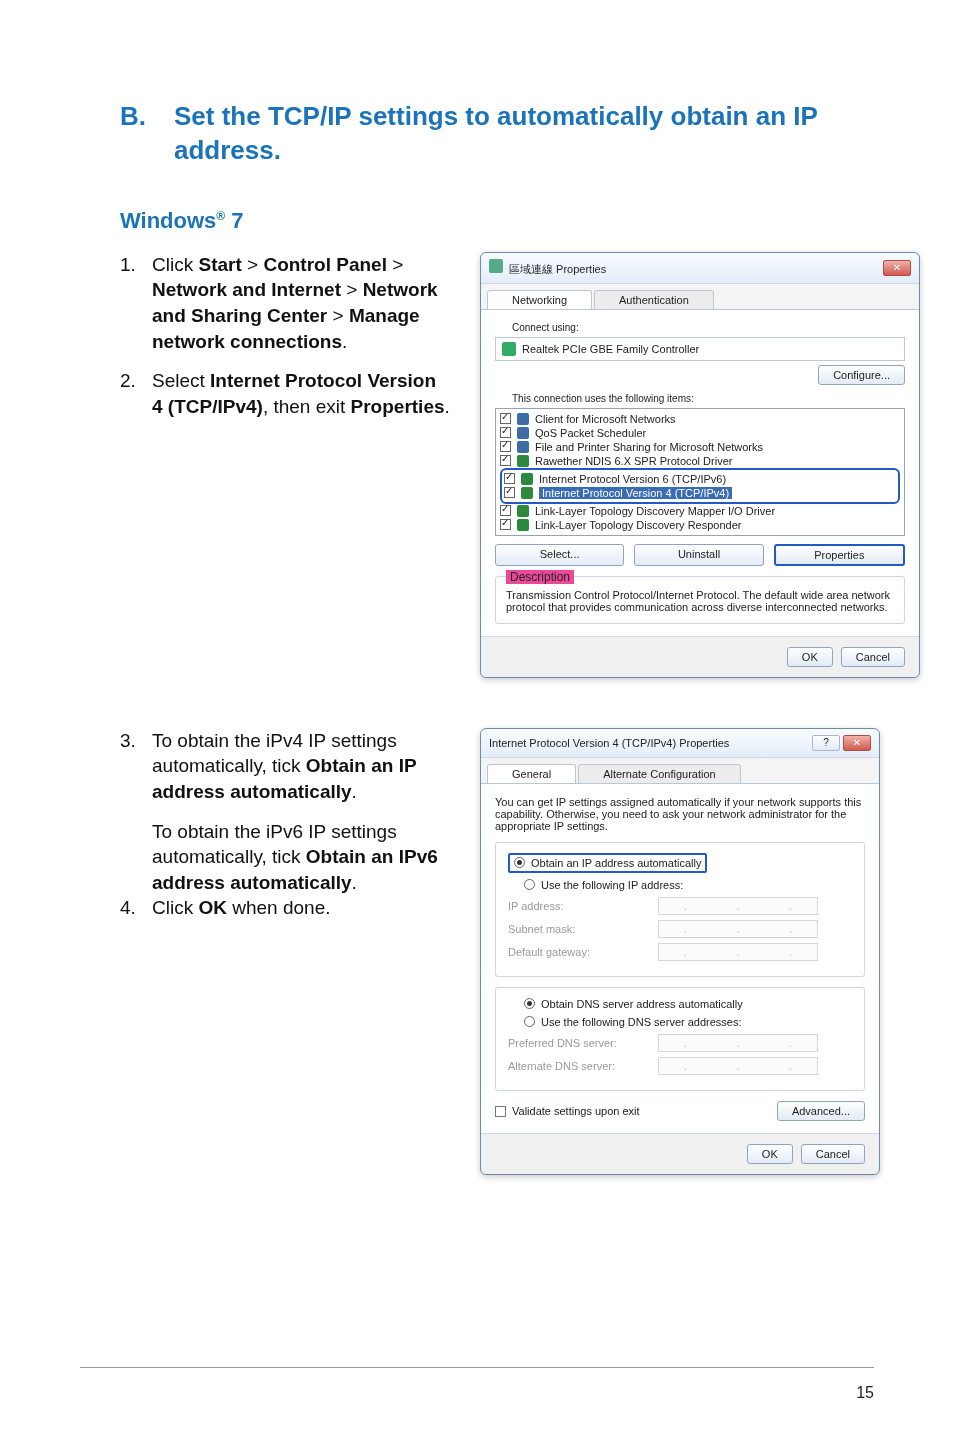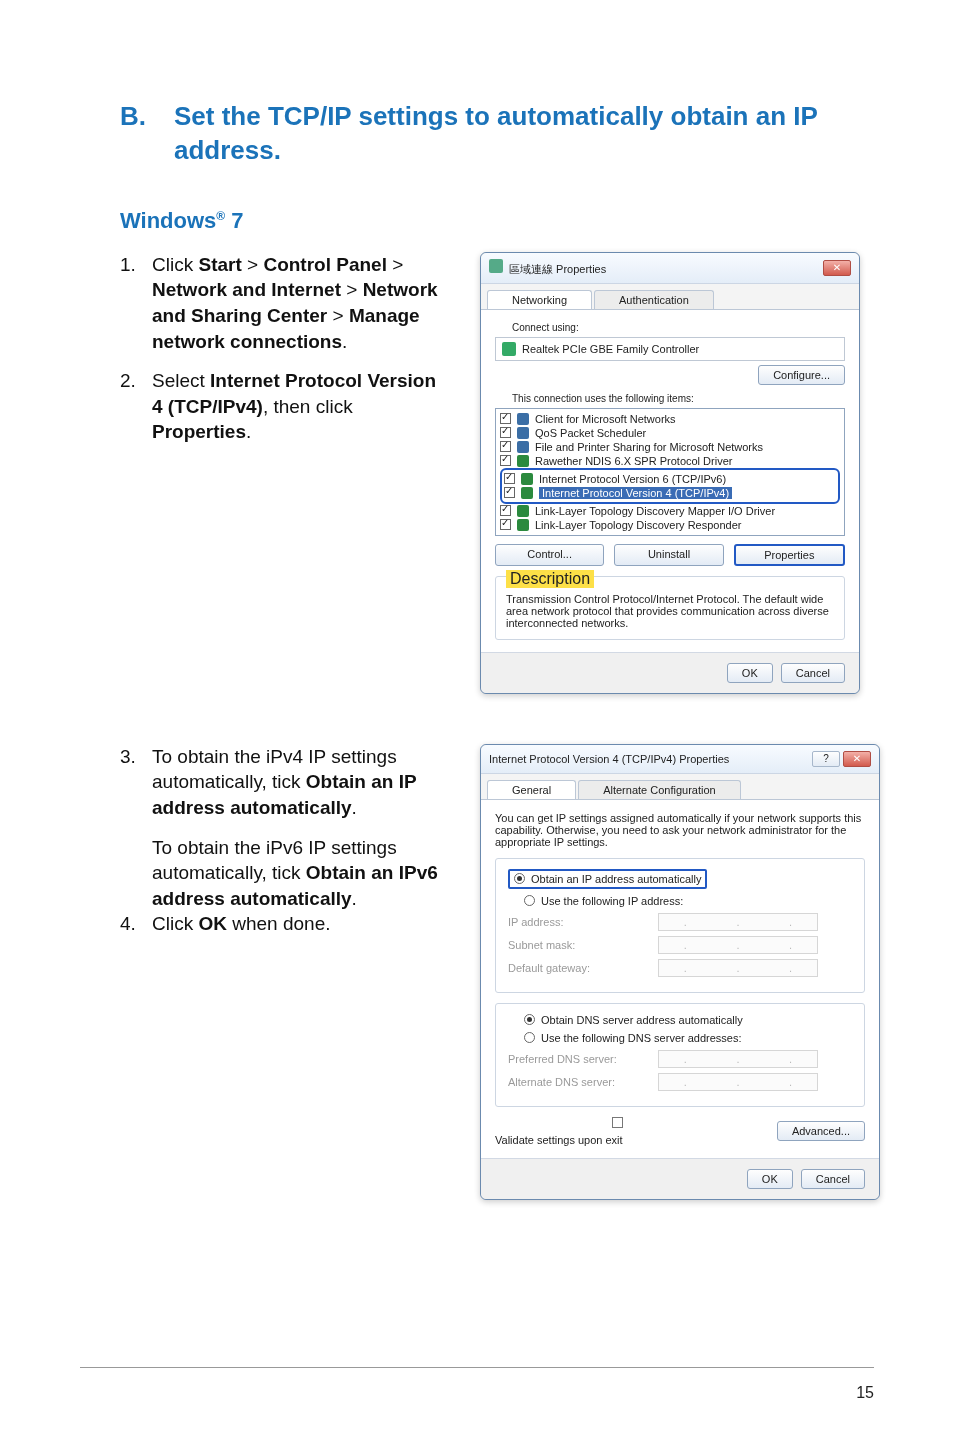--- a/index.html
+++ b/index.html
@@ -40,21 +40,21 @@
   ol li .num { flex: 0 0 22px; }
   ol li .body { flex: 1; }
   b { font-weight: 700; }
 
   
   .dialog {
     background: #f4f4f4;
     border: 1px solid #6b8aae;
     border-radius: 6px;
     box-shadow: 0 2px 6px rgba(0,0,0,0.2);
-    width: 380px;
+    width: 440px;
     font-size: 11px;
     color: #222;
   }
   .dialog .titlebar {
     background: linear-gradient(#f8fbff,#e4edf8);
     border-bottom: 1px solid #ccd6e4;
     padding: 6px 8px;
     display: flex;
     align-items: center;
     justify-content: space-between;
@@ -100,40 +100,40 @@
   .listbox .iicon { width: 12px; height: 12px; background: #3b6ea5; border-radius: 2px; }
   .listbox .iicon.green { background: #2b8a3e; }
   .listbox .hl1 { border: 2px solid #2259c4; border-radius: 6px; padding: 2px; }
   .listbox .item.sel .txt { background: #3a6cb5; color: #fff; padding: 0 3px; }
   .threebtn { display: flex; gap: 10px; margin-top: 8px; }
   .threebtn .btn { flex: 1; text-align: center; }
   .hlprop { border: 2px solid #2259c4; border-radius: 3px; }
   .desc-group {
     border: 1px solid #cdd6e2; border-radius: 3px; margin-top: 10px; padding: 8px 10px 10px; font-size: 11px;
   }
-  .desc-group .legend { position: relative; top: -15px; background: #fde047; display: inline-block; padding: 0 4px; font-size: 16px; }
+  .desc-group .legend { position: relative; top: -15px; background: #ec4899; display: inline-block; padding: 0 4px; font-size: 12px; }
   .dlg-footer { background: #f0f0f0; padding: 10px 14px; display: flex; justify-content: flex-end; gap: 8px; border-top: 1px solid #d2d9e4; border-radius: 0 0 6px 6px;}
 
   
   .dialog2 { width: 400px; }
   .grp { border: 1px solid #cdd6e2; border-radius: 3px; padding: 10px 12px; margin-top: 10px; }
   .radio-row { display: flex; align-items: center; gap: 6px; margin-bottom: 6px; font-size: 11px; padding-left: 16px; }
   .radio {
     width: 11px; height: 11px; border: 1px solid #666; border-radius: 50%; background: #fff; position: relative;
   }
   .radio.sel::after { content: ""; position: absolute; width: 5px; height: 5px; background: #333; border-radius: 50%; top: 2px; left: 2px;}
   .hlradio { border: 2px solid #2259c4; border-radius: 2px; padding: 2px 4px; display: inline-flex; align-items: center; gap: 6px; }
   .field-row { display: flex; align-items: center; margin-bottom: 5px; font-size: 11px; color: #9a9a9a;}
   .field-row .flabel { flex: 0 0 150px; }
   .field-row .fval {
     flex: 0 0 160px; height: 18px; border: 1px solid #d6d6d6; background: #fbfbfb;
     display: flex; justify-content: space-around; align-items: center;
   }
   .field-row .fval .dot { color: #bbb; }
-  .checkline { display: flex; align-items: flex-end; gap: 6px; margin-top: 10px; font-size: 11px; flex-direction: column;}
+  .checkline { display: flex; align-items: flex-end; gap: 6px; margin-top: 10px; font-size: 11px;}
   .checkline .cbox { width: 11px; height: 11px; border: 1px solid #777; background: #fff; }
 
   .page-num { position: absolute; bottom: 36px; right: 80px; font-size: 16px; color: #222; }
   .footer-line { position: absolute; bottom: 70px; left: 80px; right: 80px; height: 1px; background: #999; }
 </style>
 </head>
 <body>
 
 <div class="page">
   <h2 class="section-heading">
@@ -148,21 +148,21 @@
       <ol>
         <li>
           <span class="num">1.</span>
           <span class="body">
             <span>Click </span><b>Start</b><span> &gt; </span><b>Control Panel</b><span> &gt; </span><b>Network and Internet</b><span> &gt; </span><b>Network and Sharing Center</b><span> &gt; </span><b>Manage network connections</b><span>.</span>
           </span>
         </li>
         <li>
           <span class="num">2.</span>
           <span class="body">
-            <span>Select </span><b>Internet Protocol Version 4 (TCP/IPv4)</b><span>, then click </span><b>Properties</b><span>.</span>
+            <span>Select </span><b>Internet Protocol Version 4 (TCP/IPv4)</b><span>, then exit </span><b>Properties</b><span>.</span>
           </span>
         </li>
       </ol>
     </div>
 
     <div class="col-img">
       <div class="dialog">
         <div class="titlebar">
           <span><span class="ticon"></span><span>區域連線 Properties</span></span>
           <span class="btns">
@@ -221,21 +221,21 @@
                 <span class="iicon green"></span>
                 <span>Link-Layer Topology Discovery Mapper I/O Driver</span>
               </div>
             <div class="item">
                 <span class="chk checked"></span>
                 <span class="iicon green"></span>
                 <span>Link-Layer Topology Discovery Responder</span>
               </div>
           </div>
           <div class="threebtn">
-            <span class="btn">Control...</span>
+            <span class="btn">Select...</span>
             <span class="btn">Uninstall</span>
             <span class="btn hlprop">Properties</span>
           </div>
           <div class="desc-group">
             <span class="legend">Description</span>
             <div style="margin-top:-10px">Transmission Control Protocol/Internet Protocol. The default wide area network protocol that provides communication across diverse interconnected networks.</div>
           </div>
         </div>
         <div class="dlg-footer">
           <span class="btn">OK</span>

